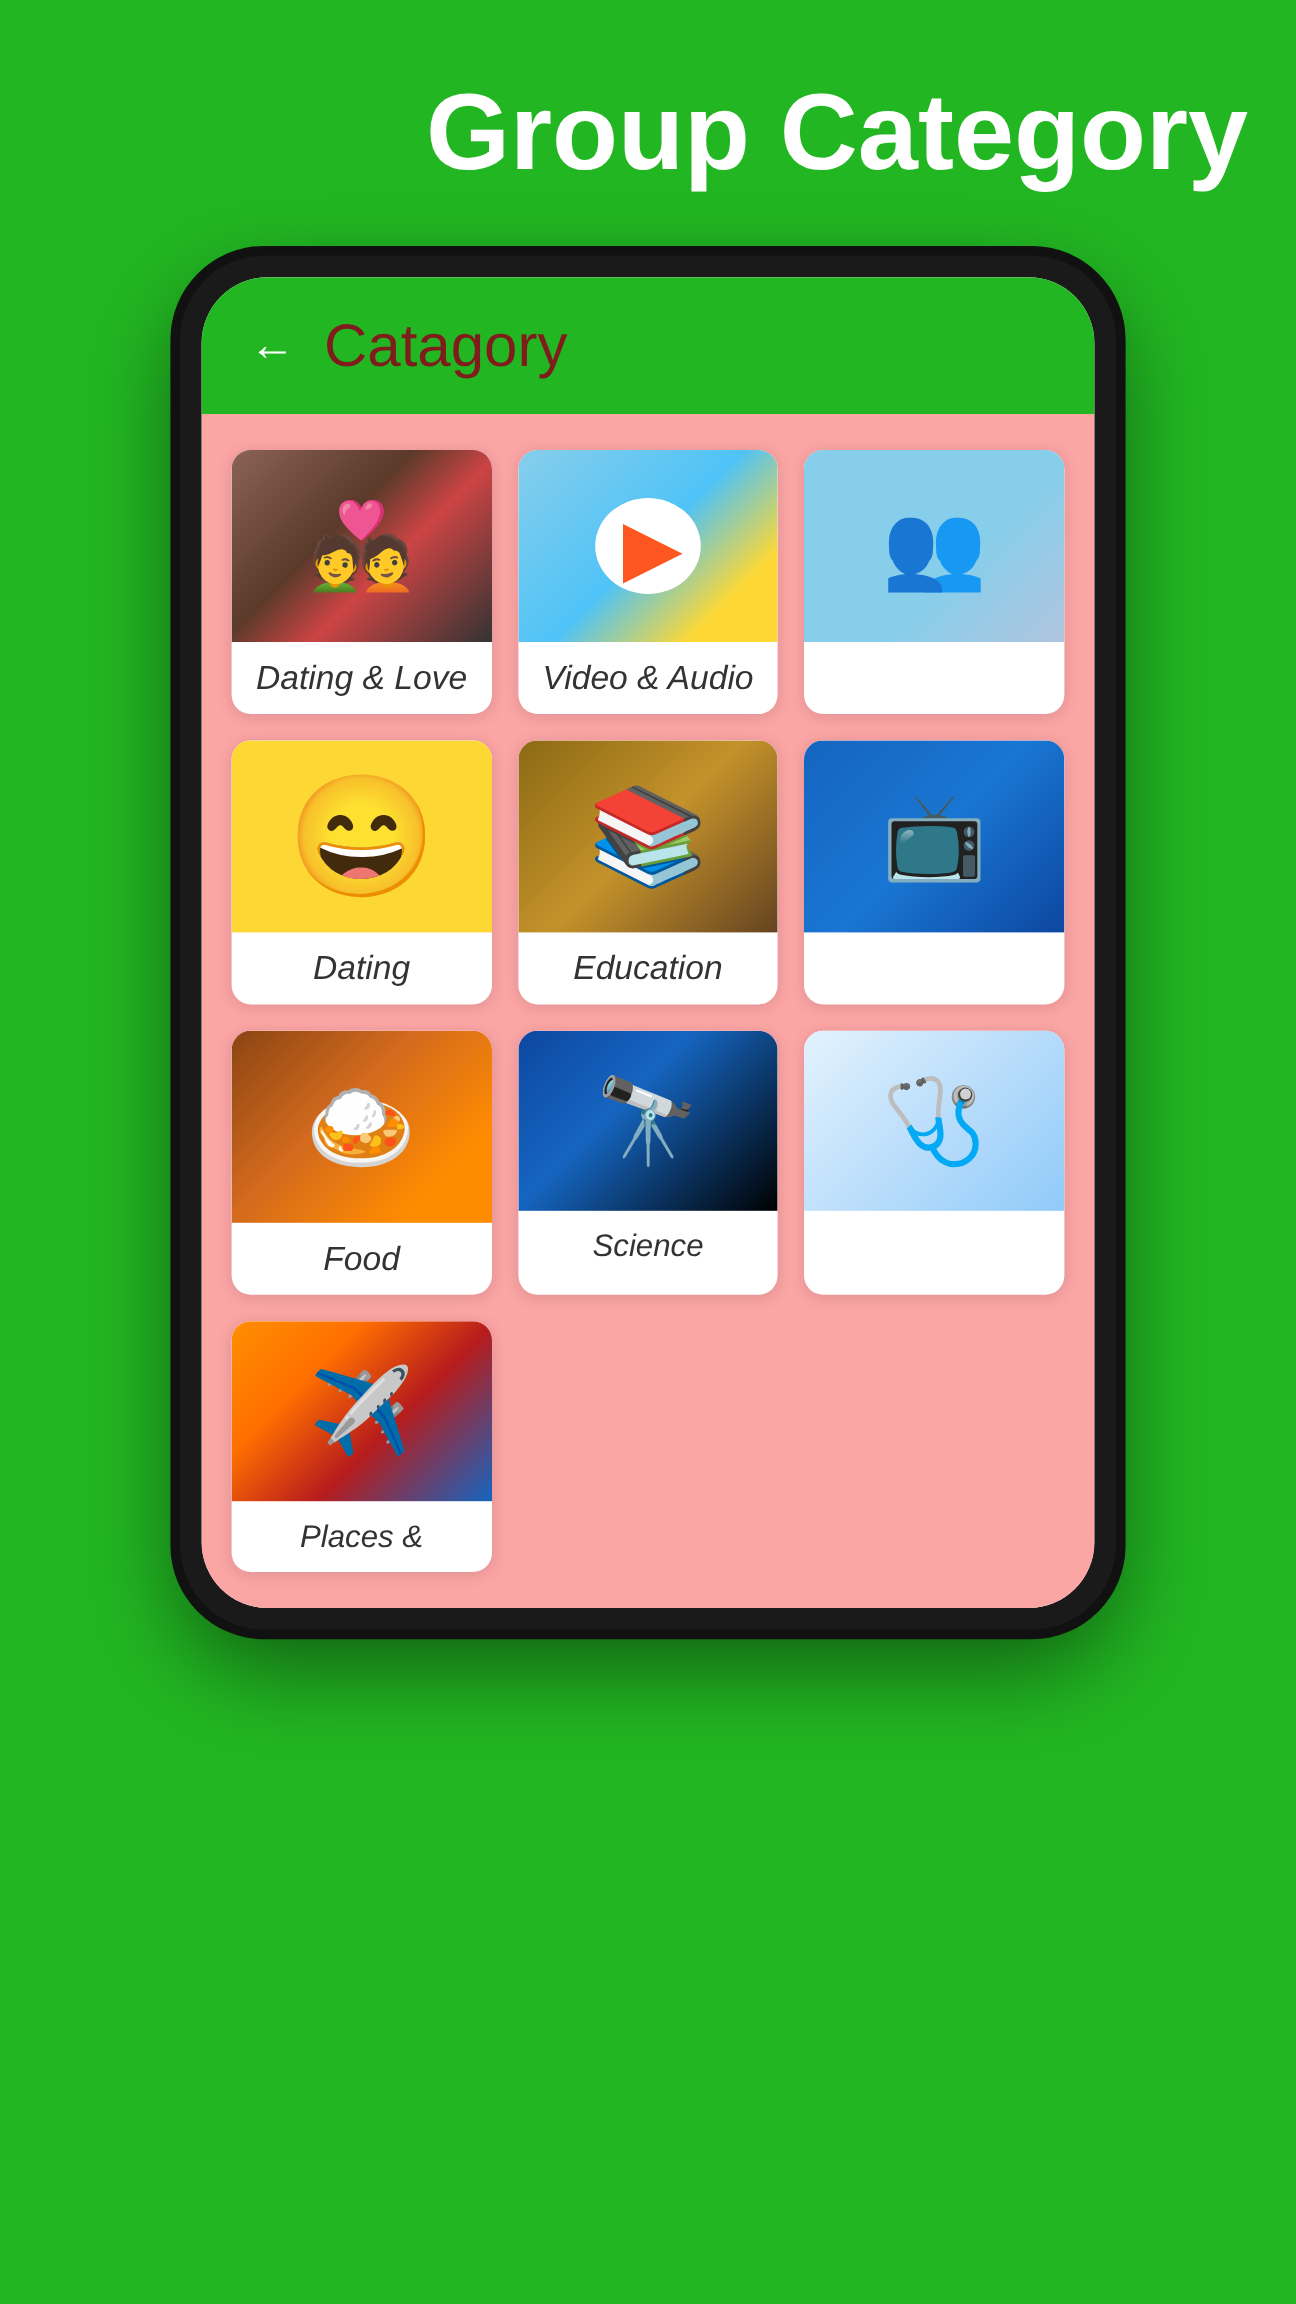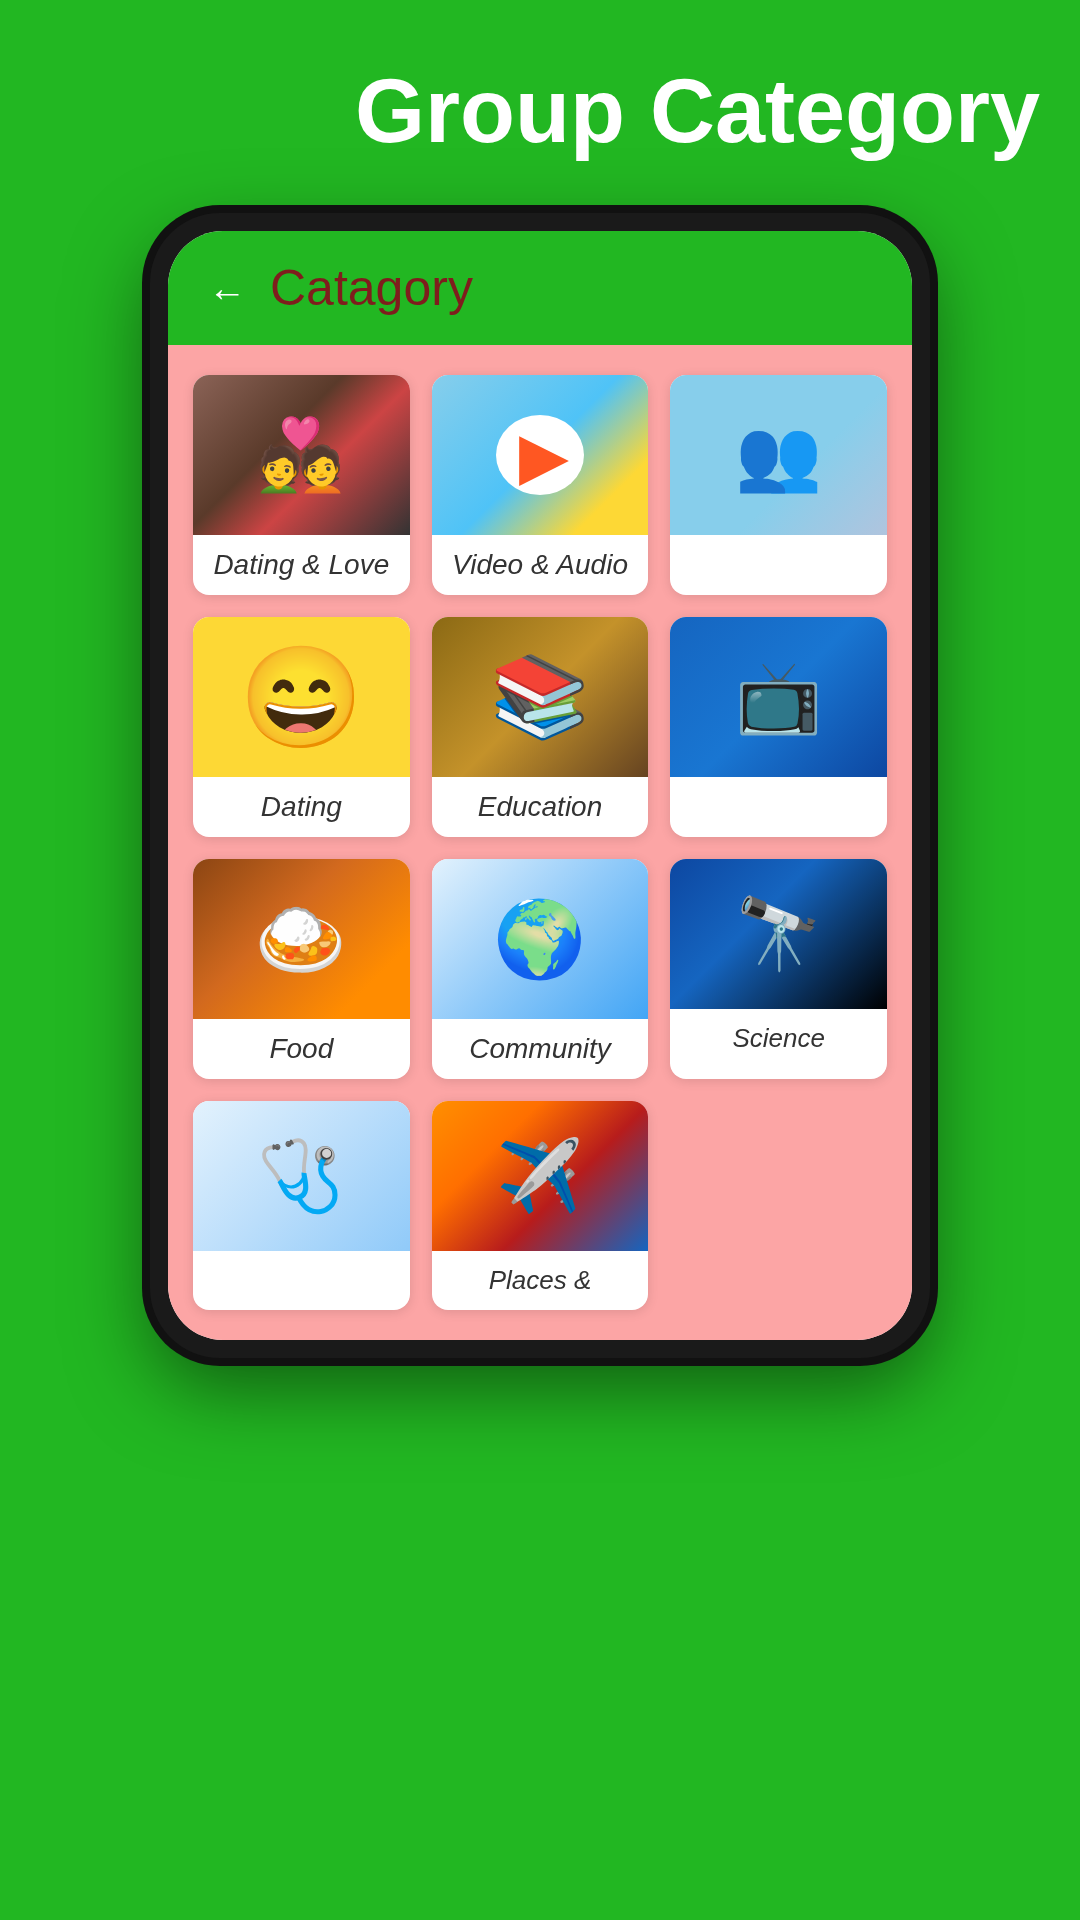--- a/index.html
+++ b/index.html
@@ -252,24 +252,20 @@
             <div class="cat-img cat-img-education"></div>
             <div class="category-label">Education</div>
           </div>
           <div class="category-card">
             <div class="cat-img cat-img-entertainment"></div>
           </div>
           <div class="category-card">
             <div class="cat-img cat-img-food"></div>
             <div class="category-label">Food</div>
           </div>
-          <div class="category-card">
-            <div class="cat-img cat-img-community"></div>
-            <div class="category-label">Community</div>
-          </div>
           <div class="category-card partial-card">
             <div class="cat-img cat-img-science"></div>
             <div class="category-label">Science</div>
           </div>
           <div class="category-card partial-card">
             <div class="cat-img cat-img-medical"></div>
           </div>
           <div class="category-card partial-card">
             <div class="cat-img cat-img-places"></div>
             <div class="category-label">Places &amp;</div>

